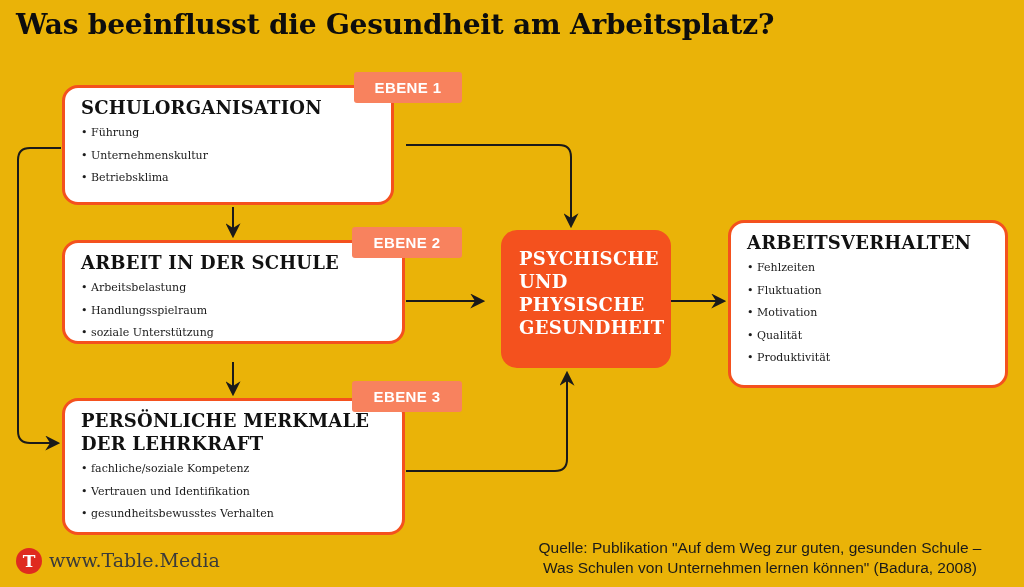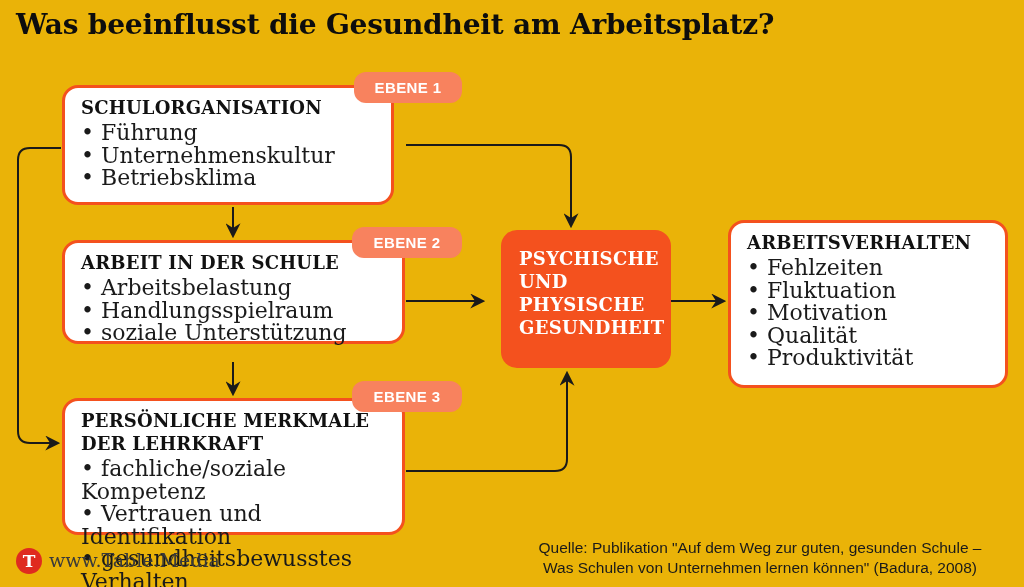--- a/index.html
+++ b/index.html
@@ -26,38 +26,38 @@
     border-radius:16px;
     box-sizing:border-box;
     padding:8px 12px 8px 16px;
   }
   .box-heading{
     font-size:18px;font-weight:bold;line-height:23px;
     color:#111111;letter-spacing:0.2px;
   }
   .box ul{
     margin:3px 0 0 0;padding:0;list-style:none;
-    font-size:22px;line-height:22.5px;color:#1a1a1a;
+    font-size:11px;line-height:22.5px;color:#1a1a1a;
   }
   .box ul li::before{content:"• ";}
   .box1{left:62px;top:85px;width:332px;height:120px;}
   .box2{left:62px;top:240px;width:343px;height:104px;}
   .box3{left:62px;top:398px;width:343px;height:137px;}
   .center-box{
     position:absolute;left:501px;top:230px;width:170px;height:138px;
     background:#F4511E;border-radius:16px;box-sizing:border-box;
     padding:17px 8px 0 18px;
   }
   .center-box .box-heading{
     color:#ffffff;white-space:pre-line;letter-spacing:0.3px;
   }
   .box4{left:728px;top:220px;width:280px;height:168px;}
   .badge{
     position:absolute;height:31px;
-    background:#F8825E;border-radius:12px;
+    background:#F8825E;border-radius:3px;
     display:flex;align-items:center;justify-content:center;
     color:#ffffff;font-family:"Liberation Sans", sans-serif;
     font-weight:bold;font-size:15px;letter-spacing:0.4px;
   }
   .badge1{left:354px;top:72px;width:108px;}
   .badge2{left:352px;top:227px;width:110px;}
   .badge3{left:352px;top:381px;width:110px;}
   .footer-logo{
     position:absolute;left:16px;top:548px;width:26px;height:26px;
     background:#DF2B1F;border-radius:50%;

